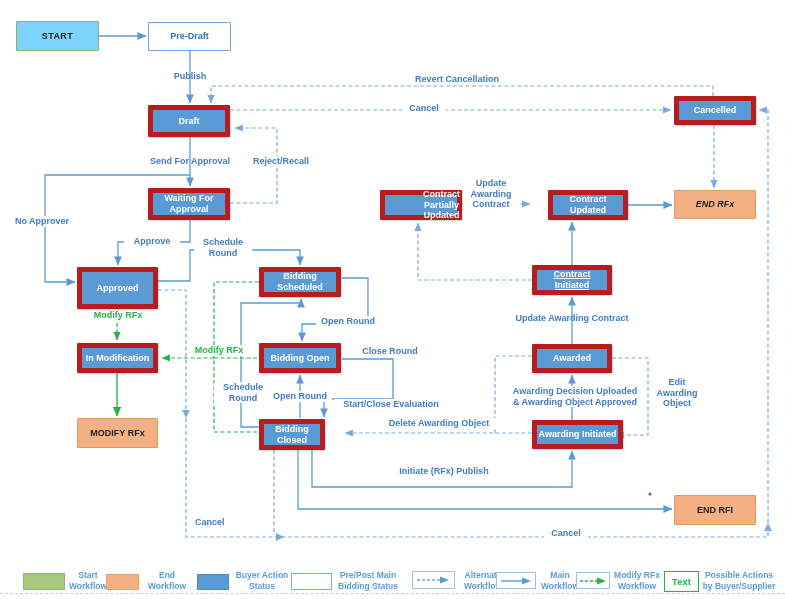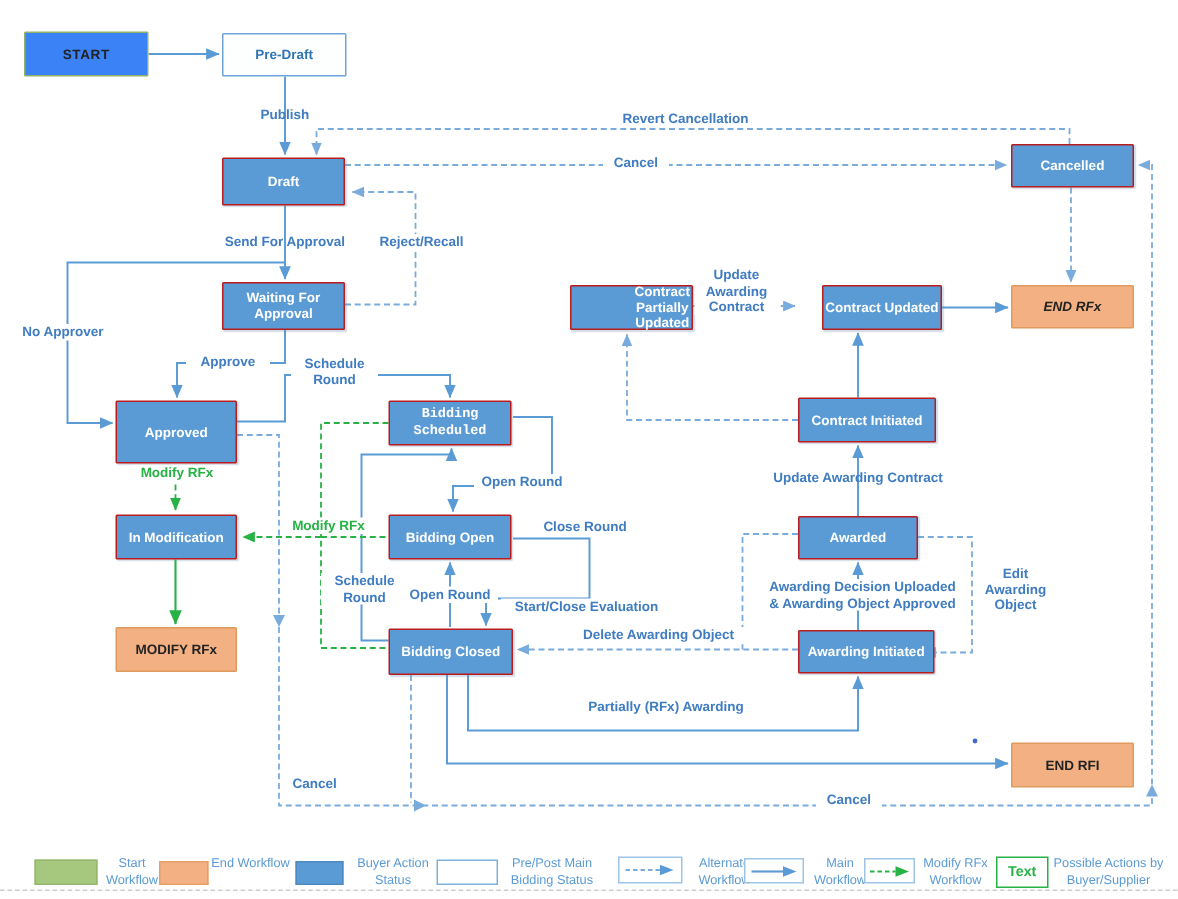--- a/index.html
+++ b/index.html
@@ -3,32 +3,32 @@
 <meta charset="utf-8">
 <style>
   html,body{margin:0;padding:0;background:#fff;}
   body{width:785px;height:599px;position:relative;overflow:hidden;
        font-family:"Liberation Sans",sans-serif;}
   .stage{position:absolute;inset:0;width:785px;height:599px;}
   svg.wires{position:absolute;left:0;top:0;}
   .node{position:absolute;display:flex;align-items:center;justify-content:center;
         text-align:center;font-size:9px;font-weight:600;line-height:1.18;
         box-sizing:border-box;border-radius:1px;}
-  .node.blue{background:#5b9bd5;border:1px solid #b91c1c;color:#fff;box-shadow:1px 1px 1px rgba(120,150,180,.35);}
-  .node.green{background:#3b82f6;border:1px solid #8fb269;color:#222;letter-spacing:.4px;}
+  .node.blue{background:#5b9bd5;border:5px solid #b91c1c;color:#fff;box-shadow:1px 1px 1px rgba(120,150,180,.35);}
+  .node.green{background:#7dd3fc;border:1px solid #8fb269;color:#222;letter-spacing:.4px;}
   .node.orange{background:#f3b183;border:1px solid #e09a5e;color:#222;}
   .node.white{background:#fdfefe;border:1px solid #6fa3dc;color:#2e74b5;}
   .elbl{position:absolute;font-size:9px;font-weight:600;color:#3f7cc1;
         text-align:center;line-height:1.18;}
   .elbl.bg{background:#fff;padding:0 1px;}
   .elbl.gr{color:#26b244;}
   .elbl.left{text-align:left;}
   .legend{position:absolute;left:0;top:0;width:785px;height:599px;}
   .sw{position:absolute;box-sizing:border-box;}
-  .llbl{position:absolute;font-size:8.5px;font-weight:400;color:#5b9bd5;
+  .llbl{position:absolute;font-size:8.5px;font-weight:700;color:#5b9bd5;
         text-align:center;line-height:1.25;}
   .abox{position:absolute;box-sizing:border-box;border:1px solid #9dc3e6;background:#fff;
         display:flex;align-items:center;justify-content:center;}
   .txtbox{position:absolute;box-sizing:border-box;border:1.5px solid #26b244;background:#fff;
         color:#26b244;font-size:9.5px;font-weight:600;display:flex;align-items:center;justify-content:center;}
   .pagebreak{position:absolute;left:0;top:593px;width:785px;border-top:1px dashed #cdcdcd;}
 </style>
 </head>
 <body>
 
@@ -96,27 +96,27 @@
 </svg>
 
 <div class="node green" style="left:16px;top:21px;width:83px;height:30px;">START</div>
 <div class="node white" style="left:148px;top:22px;width:83px;height:29px;">Pre-Draft</div>
 <div class="node blue" style="left:148px;top:105px;width:82px;height:32px;">Draft</div>
 <div class="node blue" style="left:674px;top:96px;width:82px;height:29px;">Cancelled</div>
 <div class="node blue" style="left:148px;top:188px;width:82px;height:32px;">Waiting For Approval</div>
 <div class="node blue" style="left:77px;top:267px;width:81px;height:42px;">Approved</div>
 <div class="node blue" style="left:77px;top:343px;width:81px;height:30px;">In Modification</div>
 <div class="node orange" style="left:77px;top:418px;width:81px;height:30px;">MODIFY RFx</div>
-<div class="node blue" style="left:259px;top:267px;width:82px;height:30px;font-family:Liberation Mono, monospace;">Bidding Scheduled</div>
+<div class="node blue" style="left:259px;top:267px;width:82px;height:30px;">Bidding Scheduled</div>
 <div class="node blue" style="left:259px;top:343px;width:82px;height:30px;">Bidding Open</div>
-<div class="node blue" style="left:259px;top:419px;width:83px;height:31px;">Bidding Closed</div>
+<div class="node blue" style="left:259px;top:419px;width:66px;height:31px;">Bidding Closed</div>
 <div class="node blue" style="left:380px;top:190px;width:82px;height:30px;padding-left:41px;">Contract Partially Updated</div>
 <div class="node blue" style="left:548px;top:190px;width:80px;height:30px;">Contract Updated</div>
 <div class="node orange" style="left:674px;top:190px;width:82px;height:29px;font-style:italic;">END RFx</div>
-<div class="node blue" style="left:532px;top:265px;width:92px;height:30px;">Contract Initiated</div>
+<div class="node blue" style="left:532px;top:265px;width:80px;height:30px;text-decoration:underline;">Contract Initiated</div>
 <div class="node blue" style="left:532px;top:344px;width:80px;height:29px;">Awarded</div>
 <div class="node blue" style="left:532px;top:420px;width:91px;height:29px;">Awarding Initiated</div>
 <div class="node orange" style="left:674px;top:495px;width:82px;height:30px;">END RFI</div>
 
 <div class="elbl" style="left:166px;top:71px;width:48px;">Publish</div>
 <div class="elbl bg" style="left:408px;top:74px;width:96px;">Revert Cancellation</div>
 <div class="elbl bg" style="left:402px;top:103px;width:42px;">Cancel</div>
 <div class="elbl" style="left:144px;top:156px;width:92px;">Send For Approval</div>
 <div class="elbl bg" style="left:248px;top:156px;width:64px;">Reject/Recall</div>
 <div class="elbl bg" style="left:10px;top:216px;width:62px;">No Approver</div>
@@ -127,21 +127,21 @@
 <div class="elbl bg gr" style="left:189px;top:345px;width:58px;">Modify RFx</div>
 <div class="elbl bg" style="left:316px;top:316px;width:62px;">Open Round</div>
 <div class="elbl bg" style="left:358px;top:346px;width:62px;">Close Round</div>
 <div class="elbl" style="left:506px;top:313px;width:132px;">Update Awarding Contract</div>
 <div class="elbl bg" style="left:214px;top:382px;width:56px;">Schedule Round</div>
 <div class="elbl bg" style="left:268px;top:391px;width:62px;">Open Round</div>
 <div class="elbl bg" style="left:334px;top:399px;width:112px;">Start/Close Evaluation</div>
 <div class="elbl bg" style="left:382px;top:418px;width:112px;">Delete Awarding Object</div>
 <div class="elbl bg" style="left:510px;top:386px;width:128px;">Awarding Decision Uploaded &amp; Awarding Object Approved</div>
 <div class="elbl bg" style="left:650px;top:377px;width:52px;">Edit Awarding Object</div>
-<div class="elbl bg" style="left:384px;top:466px;width:118px;">Partially (RFx) Awarding</div>
+<div class="elbl bg" style="left:384px;top:466px;width:118px;">Initiate (RFx) Publish</div>
 <div class="elbl bg left" style="left:194px;top:517px;width:40px;">Cancel</div>
 <div class="elbl bg" style="left:544px;top:528px;width:42px;">Cancel</div>
 
 <div class="legend">
   <div class="sw" style="left:23px;top:573px;width:42px;height:17px;background:#a6c87e;border:1px solid #95b86c;"></div>
   <div class="llbl" style="left:62px;top:570px;width:52px;">Start Workflow</div>
 
   <div class="sw" style="left:106px;top:574px;width:33px;height:16px;background:#f3b183;border:1px solid #e3a06a;"></div>
   <div class="llbl" style="left:140px;top:570px;width:54px;">End Workflow</div>
 

